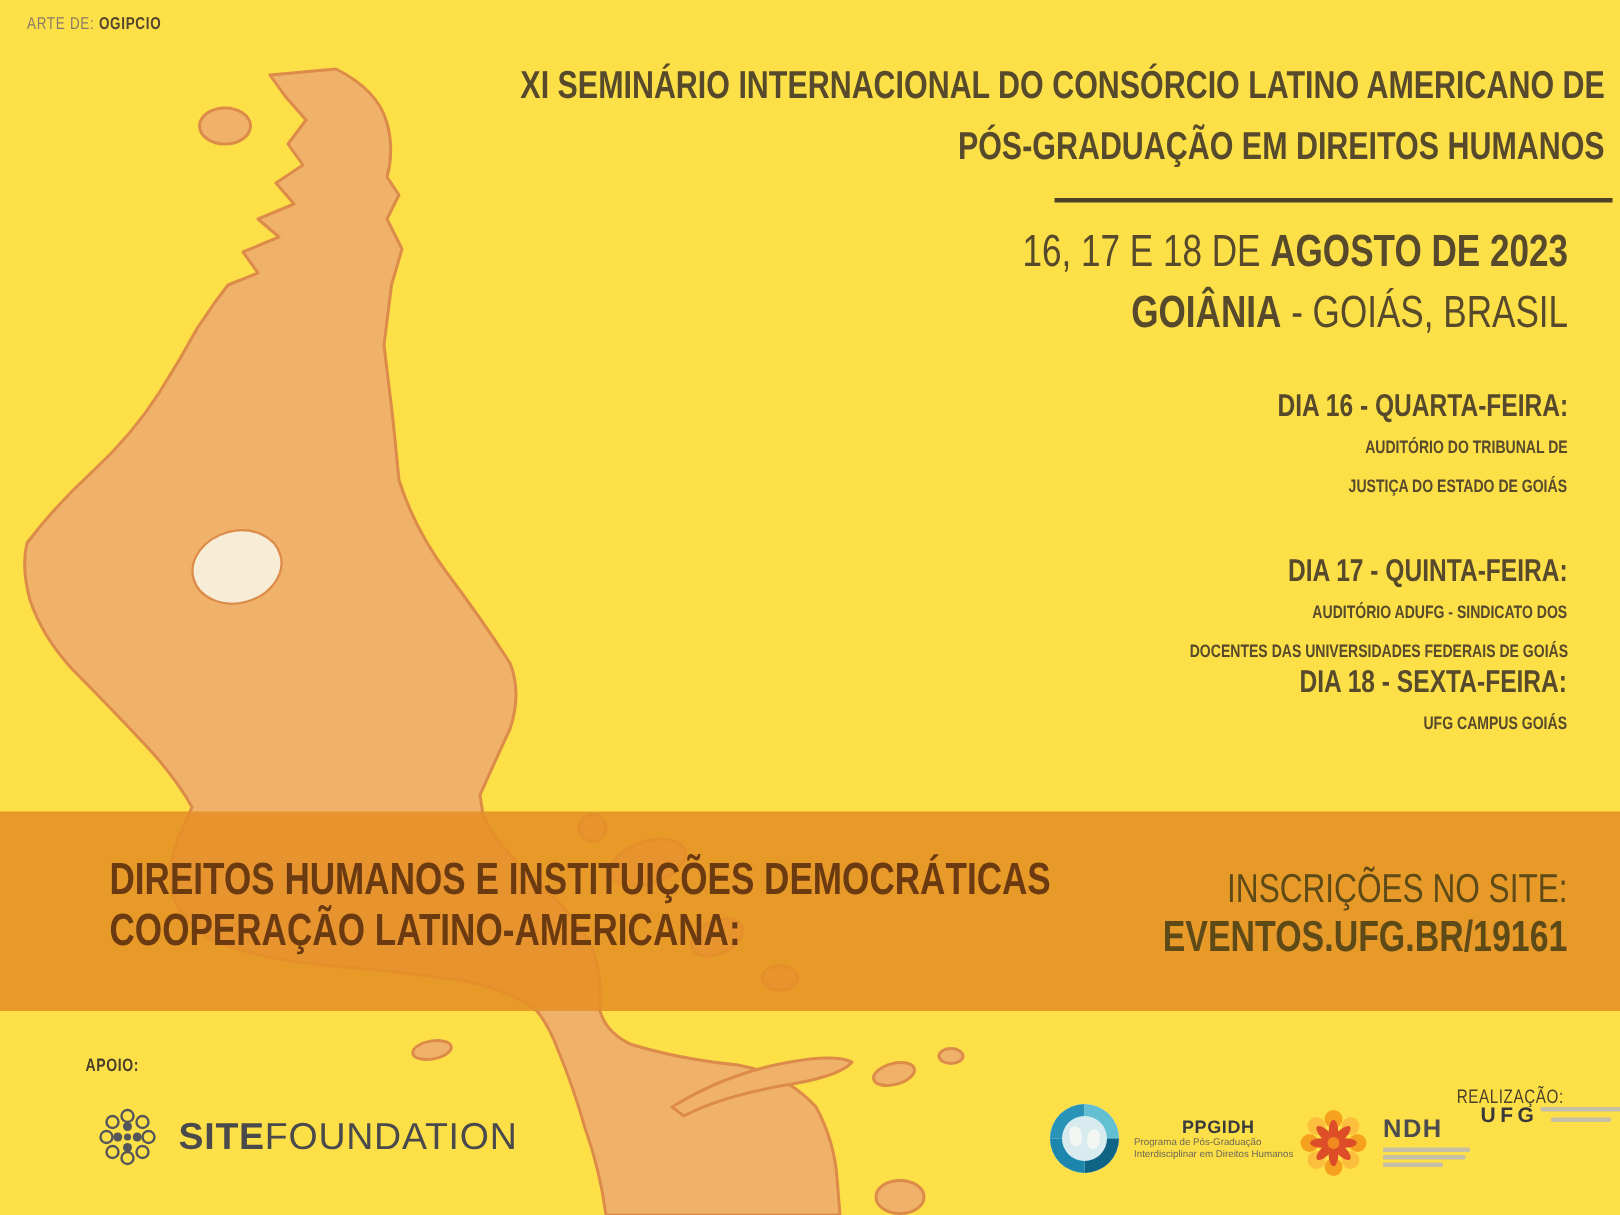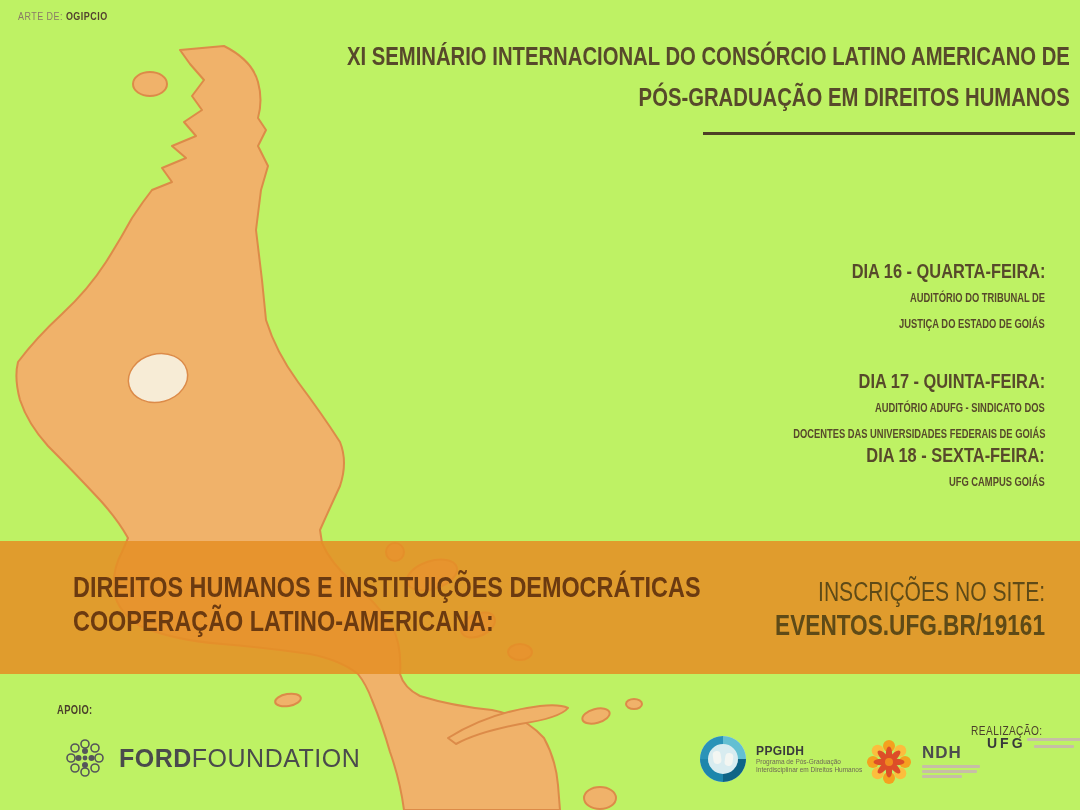--- a/index.html
+++ b/index.html
@@ -1,16 +1,16 @@
 <!DOCTYPE html>
 <html><head>
 <meta charset="utf-8">
 <style>
   html,body{margin:0;padding:0;background:#efe4cc;}
-  #poster{position:relative;width:1080px;height:810px;background:#bef264;overflow:hidden;
+  #poster{position:relative;width:1080px;height:810px;background:#fde047;overflow:hidden;
           font-family:"Liberation Sans",sans-serif;}
   svg{display:block;}
   #map-svg{position:absolute;left:0;top:0;z-index:1;}
 
   
   .sx{display:inline-block;white-space:nowrap;}
   .sx-r{transform:scaleX(0.78);transform-origin:100% 50%;}
   .sx-l{transform:scaleX(0.78);transform-origin:0 50%;}
 
   .credit{position:absolute;left:18px;top:10px;z-index:3;font-size:11.5px;letter-spacing:.6px;color:#8A7B66;}
@@ -42,21 +42,21 @@
          color:#4A3F2B;letter-spacing:.5px;}
   .realiza{position:absolute;right:38px;top:723px;z-index:3;font-size:13px;font-weight:400;
            color:#4A3F2B;letter-spacing:.5px;}
 
   .ford{position:absolute;left:62px;top:735px;z-index:3;display:flex;align-items:center;gap:11px;color:#4A4A4C;}
   .ford-text{font-size:25px;letter-spacing:.5px;}
   .ford-text .b{font-weight:700;}
 
   .logo{position:absolute;z-index:3;display:flex;align-items:center;gap:8px;}
   .ppgidh{left:698px;top:734px;}
-  .ppgidh .name{font-size:12px;font-weight:700;color:#3A3A3C;letter-spacing:.4px;}
+  .ppgidh .name{font-size:12px;font-weight:700;color:#3A3A3C;letter-spacing:.4px;margin-left:32px;}
   .ppgidh .sub{font-size:6.5px;color:#6E6856;line-height:8px;}
 
   .ndh{left:864px;top:735px;}
   .ndh .name{font-size:17px;font-weight:700;color:#4C4C4E;letter-spacing:1px;}
   .bars .bar{height:3px;background:#C7BEA6;margin:2px 0;border-radius:1px;}
 
   .ufg{left:986px;top:722px;width:66px;display:flex;flex-direction:row;align-items:center;gap:1px;}
   .ufg .name{font-size:14px;font-weight:700;color:#38383A;letter-spacing:3px;}
   .ufg .bars{display:flex;flex-direction:column;align-items:center;width:100%;}
 </style>
@@ -97,20 +97,24 @@
     <span class="b">OGIPCIO</span></span>
   </div>
 
   <div class="title">
     <div><span class="sx sx-r">XI SEMINÁRIO INTERNACIONAL DO CONSÓRCIO LATINO AMERICANO DE</span></div>
     <div><span class="sx sx-r">PÓS-GRADUAÇÃO EM DIREITOS HUMANOS</span></div>
   </div>
 
   <div class="divider"></div>
 
+  <div class="datewrap">
+    <div><span class="sx sx-r"><span>16, 17 E 18 DE </span><span class="b">AGOSTO DE 2023</span></span></div>
+    <div><span class="sx sx-r"><span class="b">GOIÂNIA</span><span> - GOIÁS, BRASIL</span></span></div>
+  </div>
 
   <div class="sched" id="sched16">
     <div class="day"><span class="sx sx-r">DIA 16 - QUARTA-FEIRA:</span></div>
     <div class="loc"><span class="sx sx-r">AUDITÓRIO DO TRIBUNAL DE</span></div>
     <div class="loc"><span class="sx sx-r">JUSTIÇA DO ESTADO DE GOIÁS</span></div>
   </div>
   <div class="sched" id="sched17">
     <div class="day"><span class="sx sx-r">DIA 17 - QUINTA-FEIRA:</span></div>
     <div class="loc"><span class="sx sx-r">AUDITÓRIO ADUFG - SINDICATO DOS</span></div>
     <div class="loc"><span class="sx sx-r">DOCENTES DAS UNIVERSIDADES FEDERAIS DE GOIÁS</span></div>
@@ -146,21 +150,21 @@
           <circle cx="13" cy="13" r="4"></circle>
       </g>
       <g fill="#55565A">
         <circle cx="23" cy="16" r="3"></circle>
           <circle cx="29.5" cy="23" r="3"></circle>
           <circle cx="23" cy="30" r="3"></circle>
         <circle cx="16.5" cy="23" r="3"></circle>
           <circle cx="23" cy="23" r="2.4"></circle>
       </g>
     </svg>
-    <div class="ford-text"><span class="b">FORD</span><span>FOUNDATION</span></div>
+    <div class="ford-text"><span class="b">SITE</span><span>FOUNDATION</span></div>
   </div>
 
   <div class="realiza">
     <span class="sx sx-r">REALIZAÇÃO:</span>
   </div>
 
   <div class="logo ppgidh">
     <svg width="50" height="50" viewBox="0 0 50 50">
       <circle cx="25" cy="25" r="23" fill="#D8ECF0"></circle>
       <path d="M25,2 A23,23 0 0 0 2,25 L10,25 A15,15 0 0 1 25,10 Z" fill="#2A93B8"></path>

